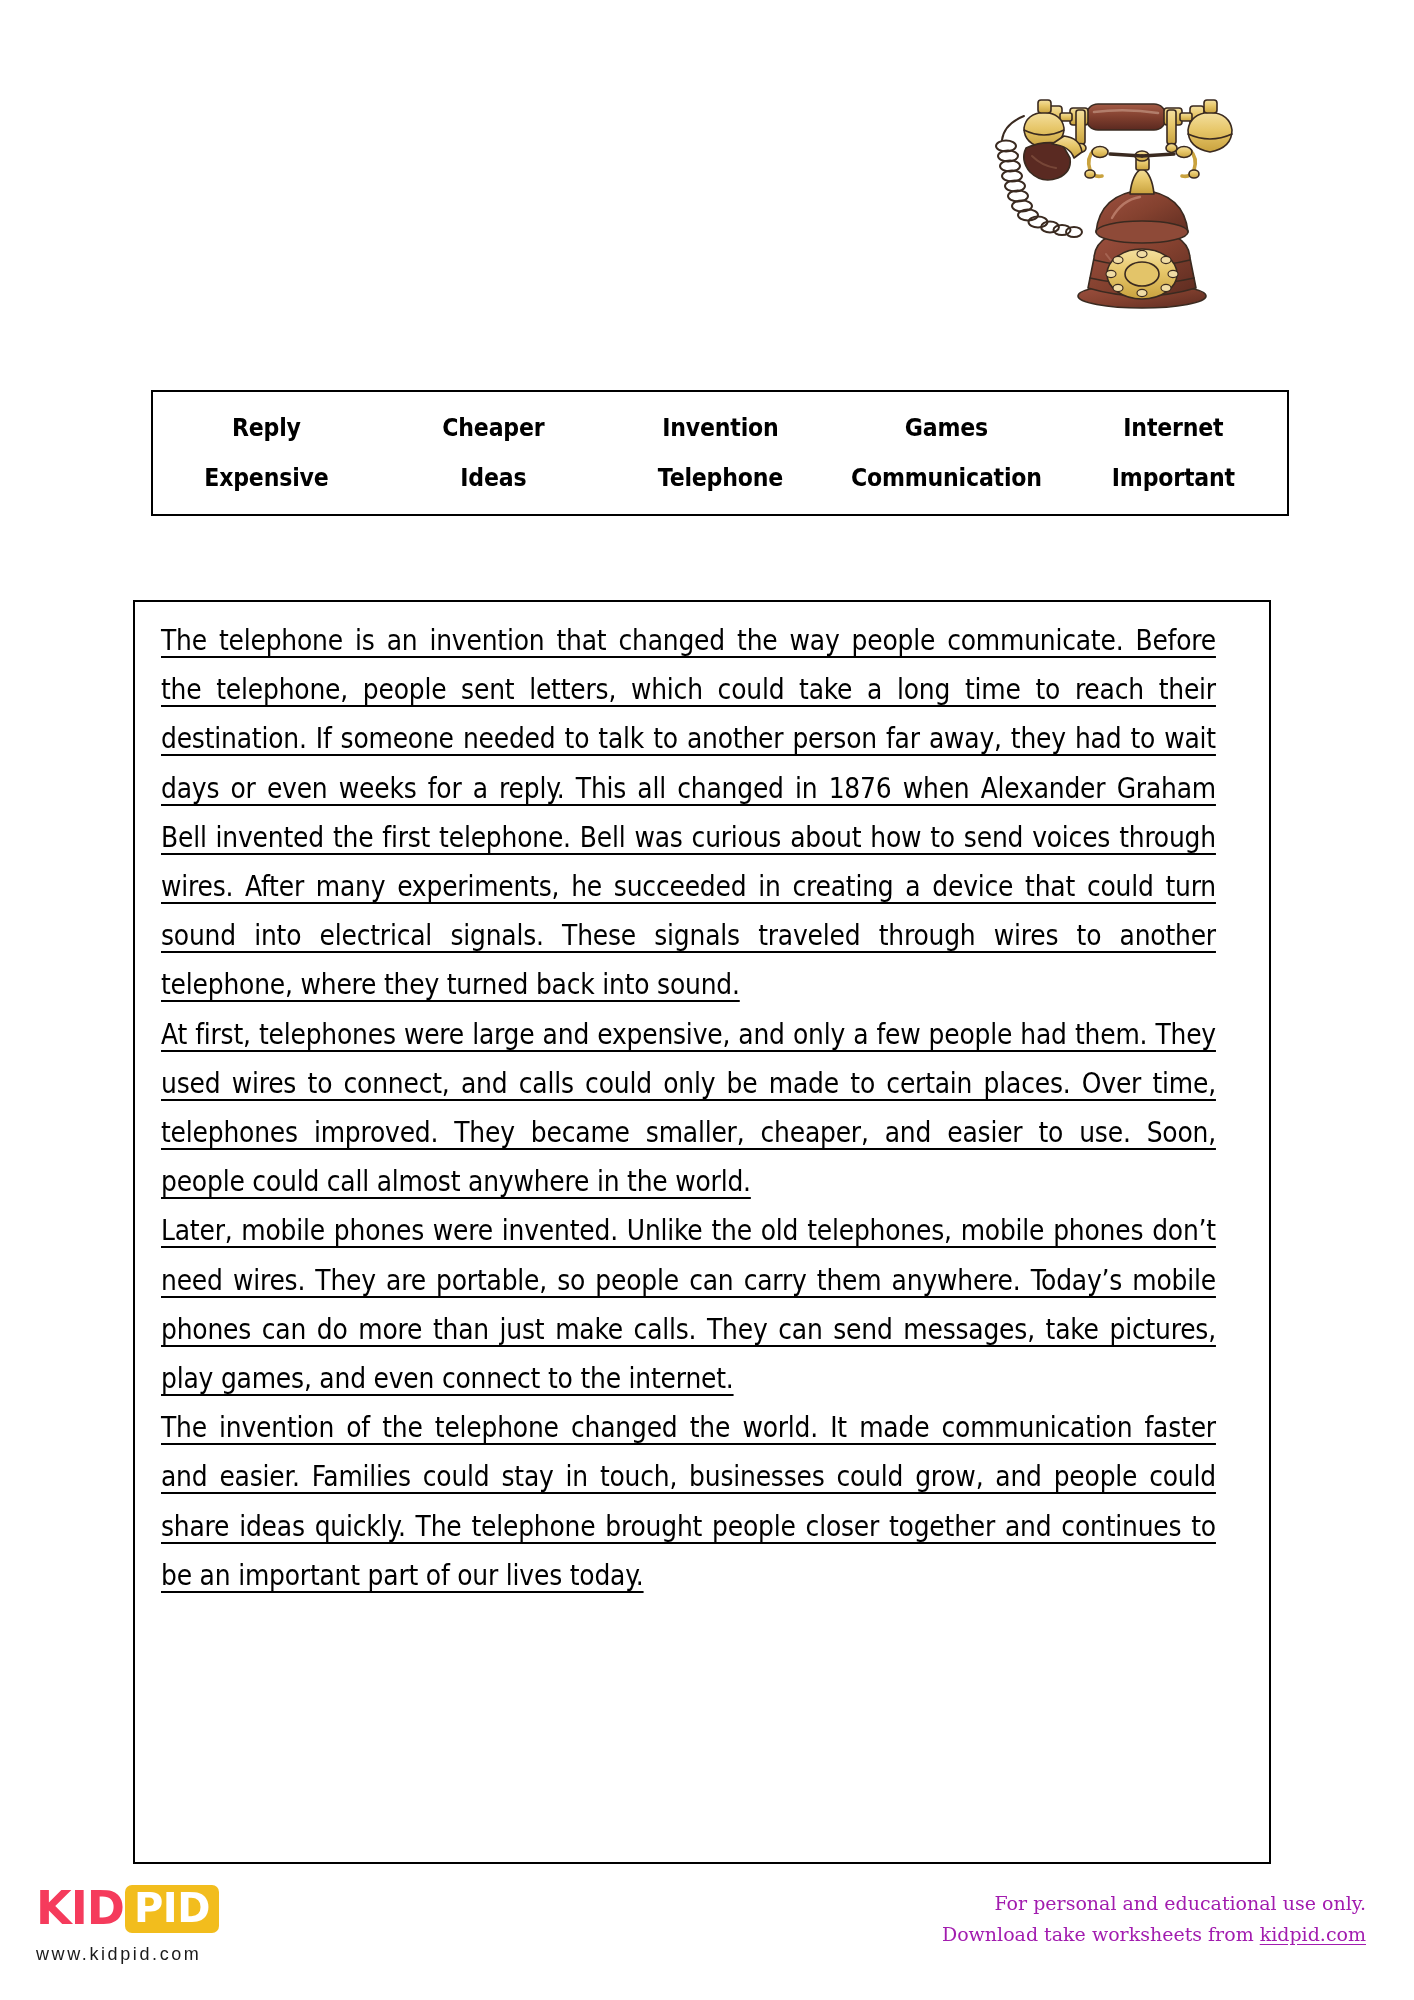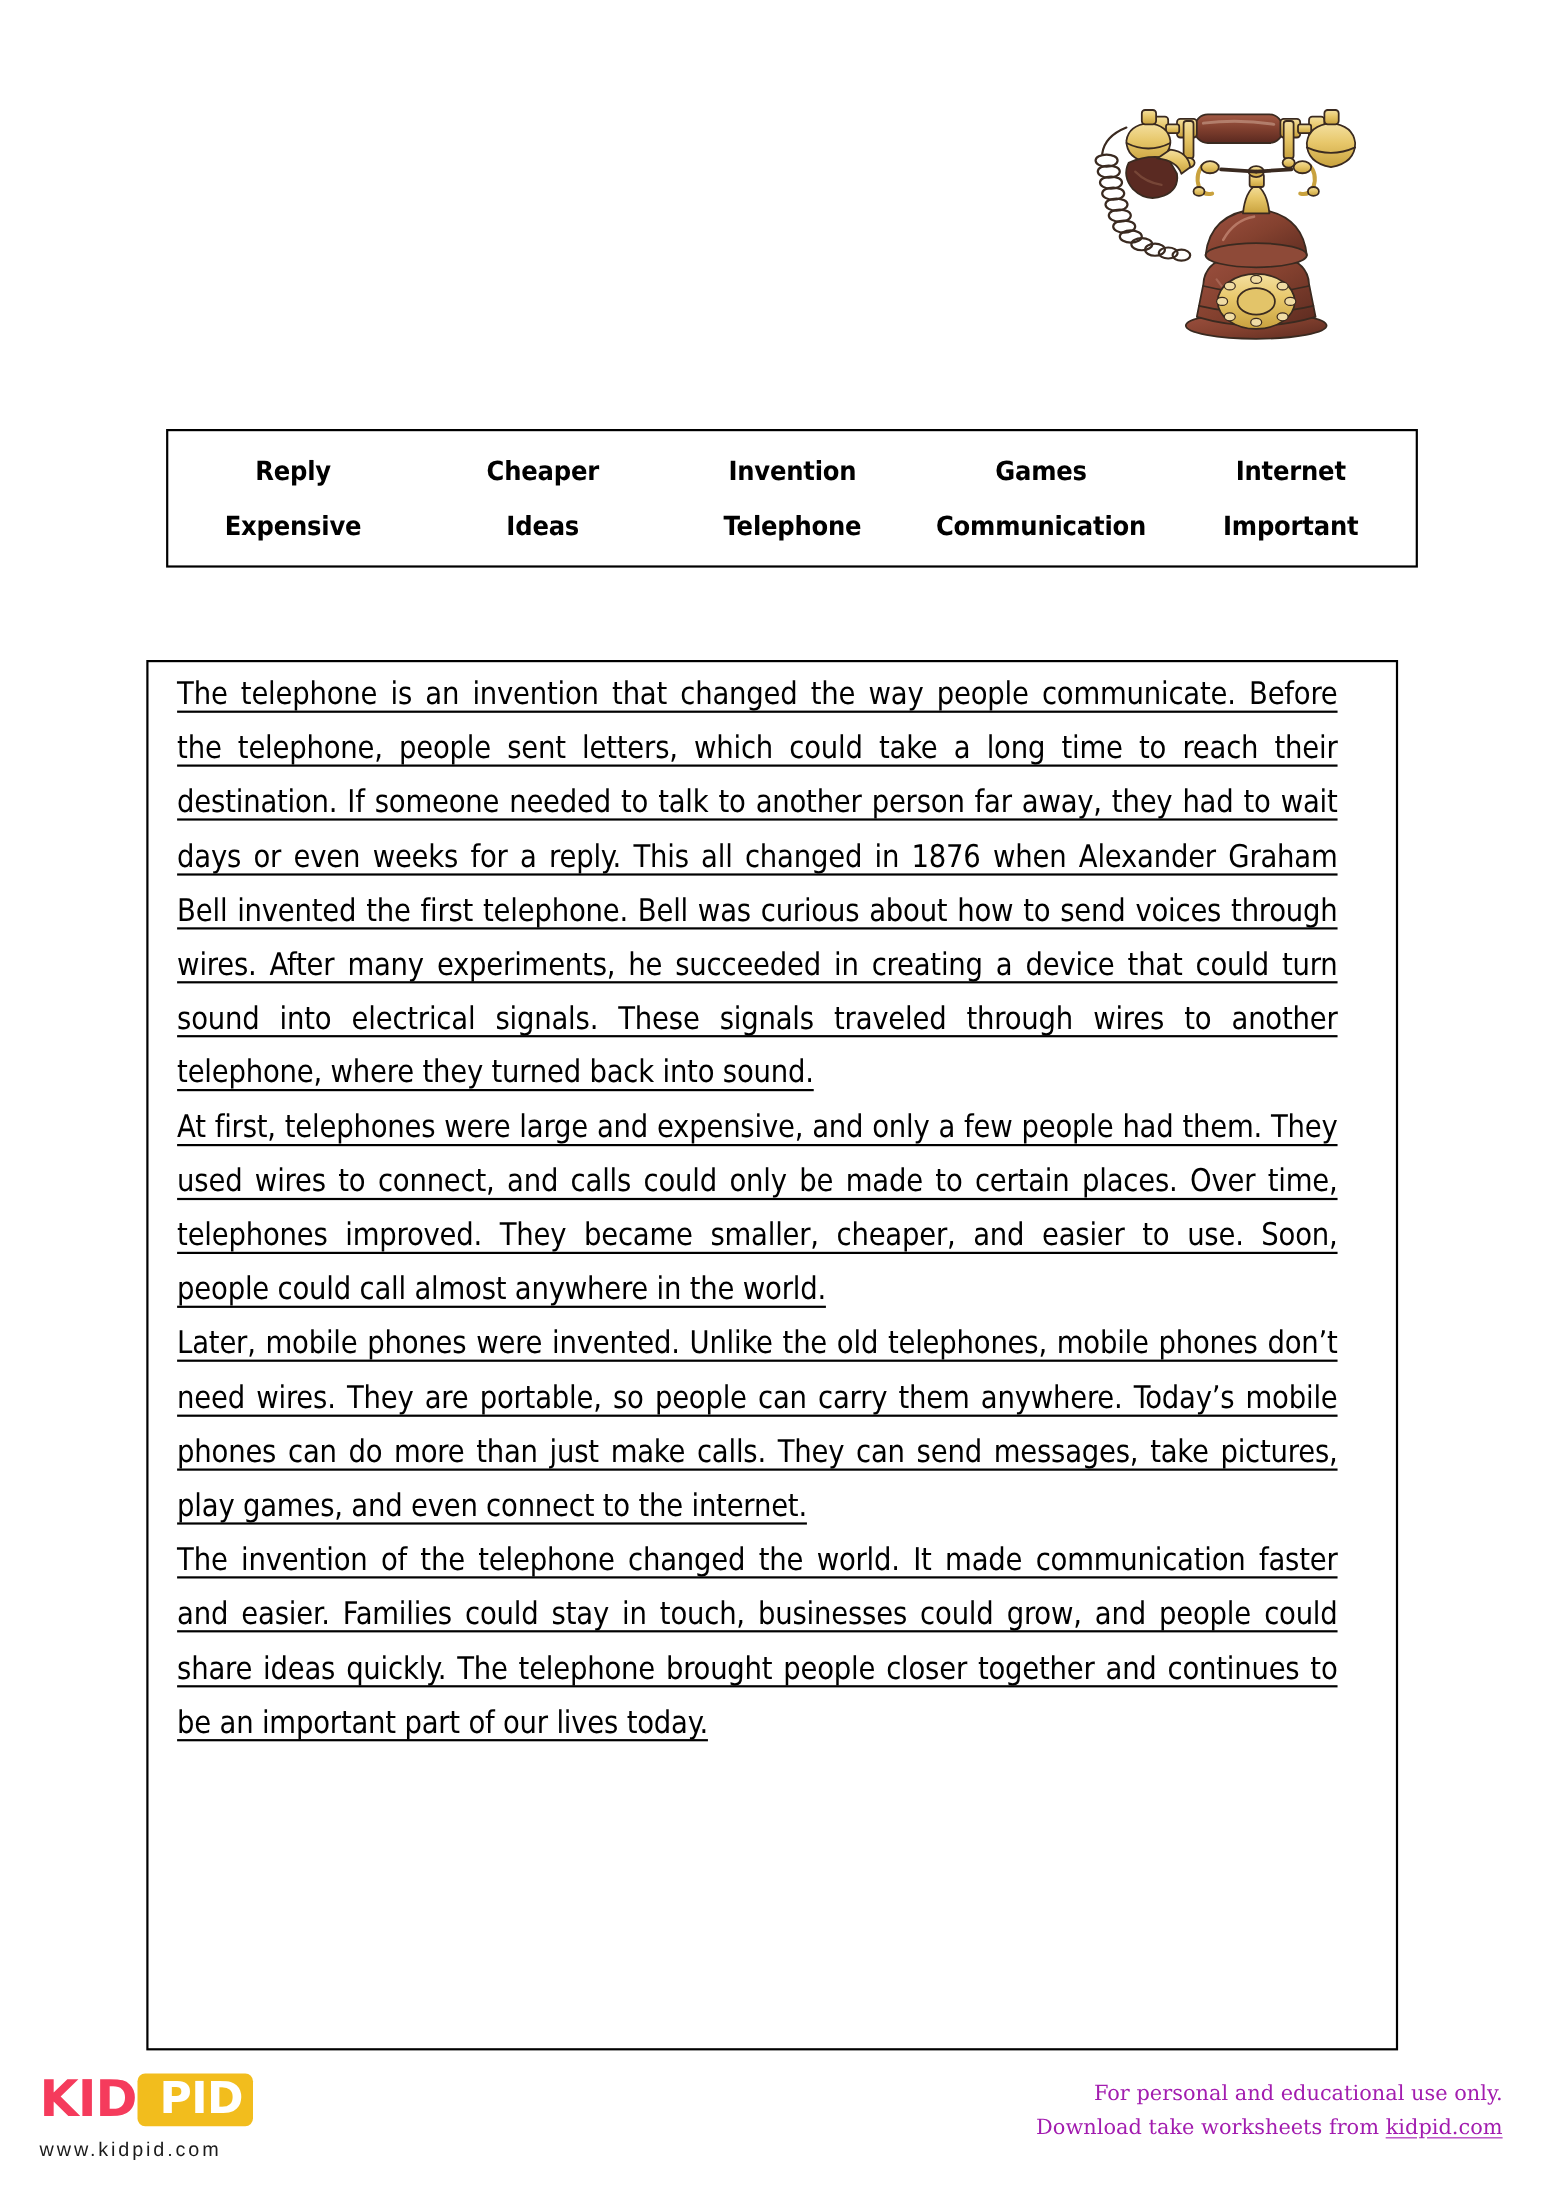--- a/index.html
+++ b/index.html
@@ -94,21 +94,21 @@
 
   
   .answer-box {
     position: absolute;
     left: 133px;
     top: 600px;
     width: 1138px;
     height: 1264px;
     border: 2.5px solid #000000;
     box-sizing: border-box;
-    padding: 4px 26px 10px 26px;
+    padding: 14px 26px 10px 26px;
     overflow: hidden;
   }
   .para {
     margin: 0;
     text-align: justify;
     text-align-last: left;
     font-family: "DejaVu Sans Condensed", "Liberation Sans Narrow", "Liberation Sans", sans-serif;
     font-size: 28.5px;
     line-height: 49.2px;
     color: #000000;
@@ -141,21 +141,21 @@
     letter-spacing: -1px;
     line-height: 1;
   }
   .logo-pid {
     font-family: "DejaVu Sans", sans-serif;
     font-weight: bold;
     font-size: 40px;
     color: #ffffff;
     background: #f2bd1d;
     border-radius: 7px;
-    padding: 3px 9px 5px 20px;
+    padding: 3px 9px 5px 9px;
     letter-spacing: -0.5px;
     line-height: 1;
     margin-left: 1px;
   }
   .logo-url {
     font-family: "Liberation Sans", sans-serif;
     font-size: 18px;
     color: #1a1a1a;
     letter-spacing: 2.6px;
     margin-top: 7px;

